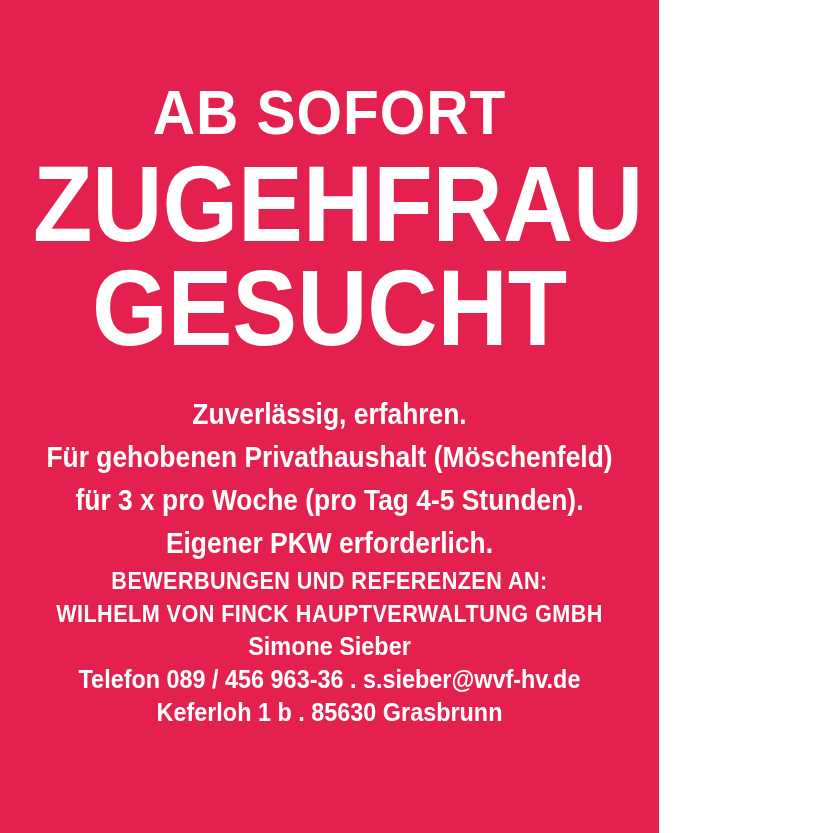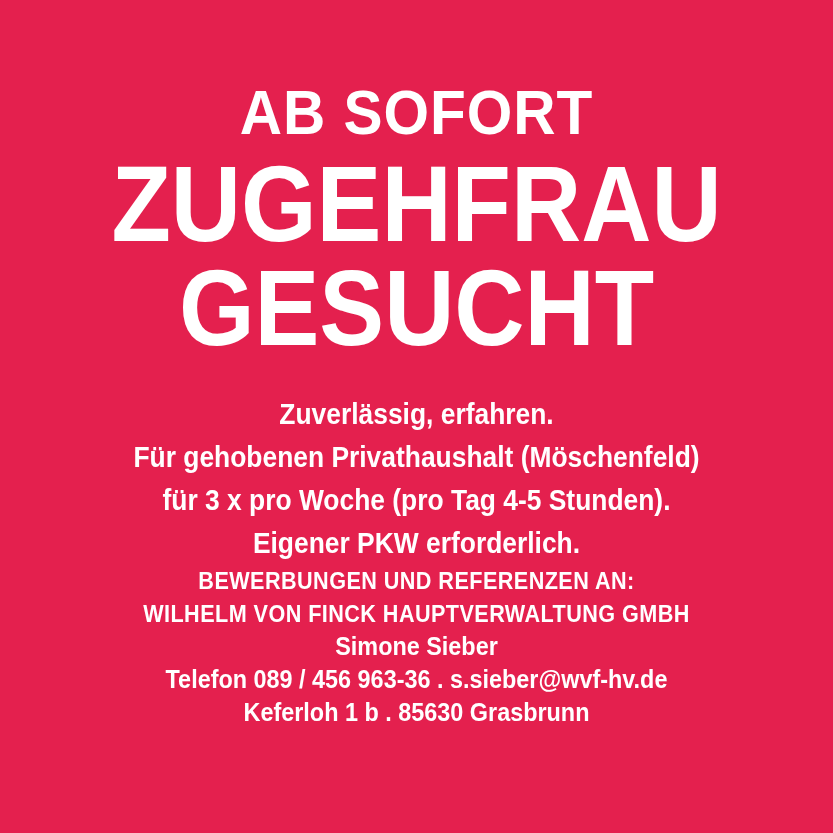--- a/index.html
+++ b/index.html
@@ -3,21 +3,21 @@
 <meta charset="utf-8">
 <style>
   :root {
     --bg: #E4204E;
     --fg: #FFFFFF;
   }
   * { margin: 0; padding: 0; box-sizing: border-box; }
   html, body { background: #ffffff; }
   .poster {
     position: relative;
-    width: 833px;
+    width: 659px;
     height: 833px;
     background: var(--bg, #E4204E);
     color: var(--fg, #FFFFFF);
     font-family: "Liberation Sans", sans-serif;
     font-weight: 700;
     text-align: center;
     overflow: hidden;
   }
   .kicker {
     padding-top: 80px;

